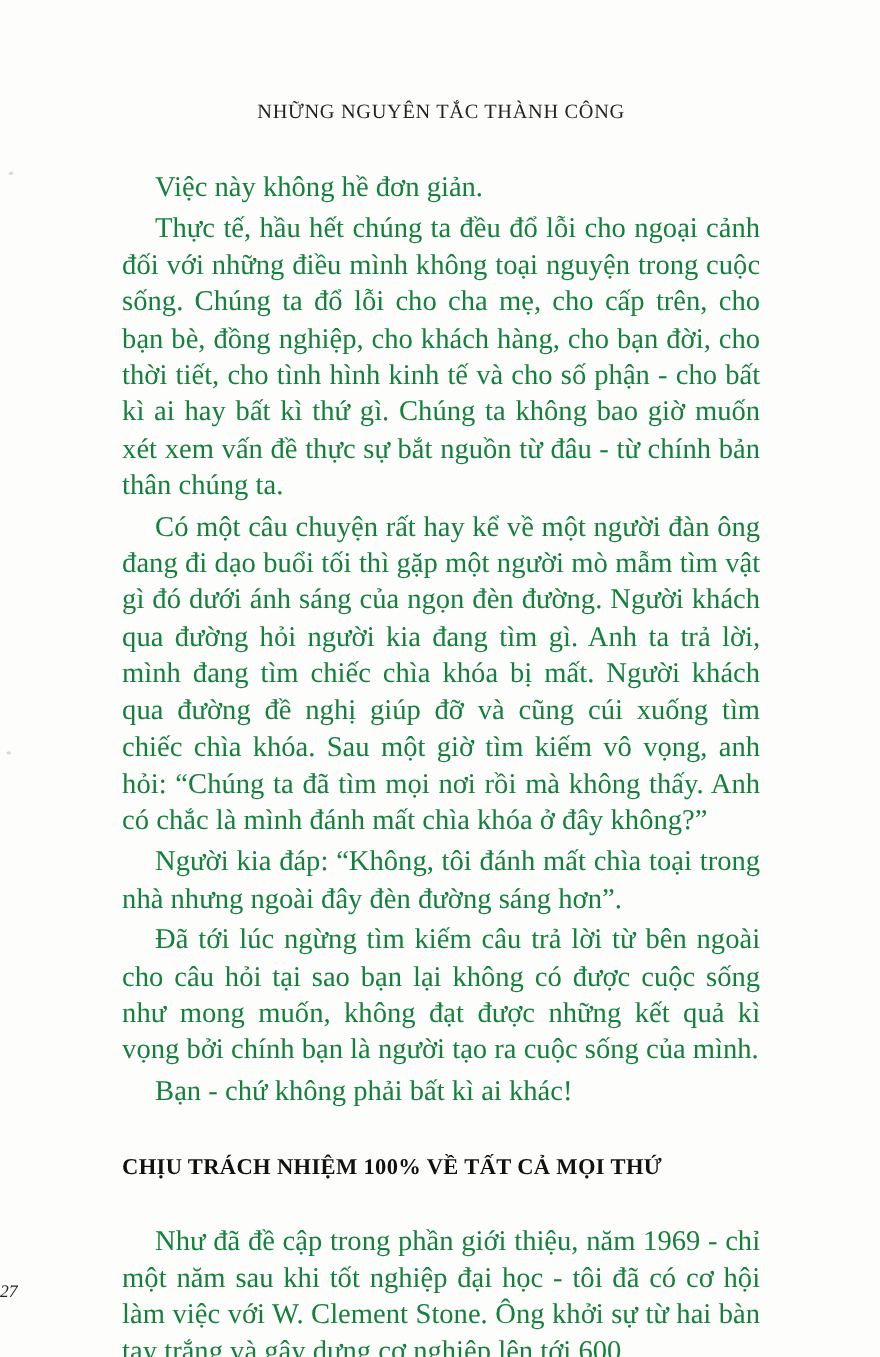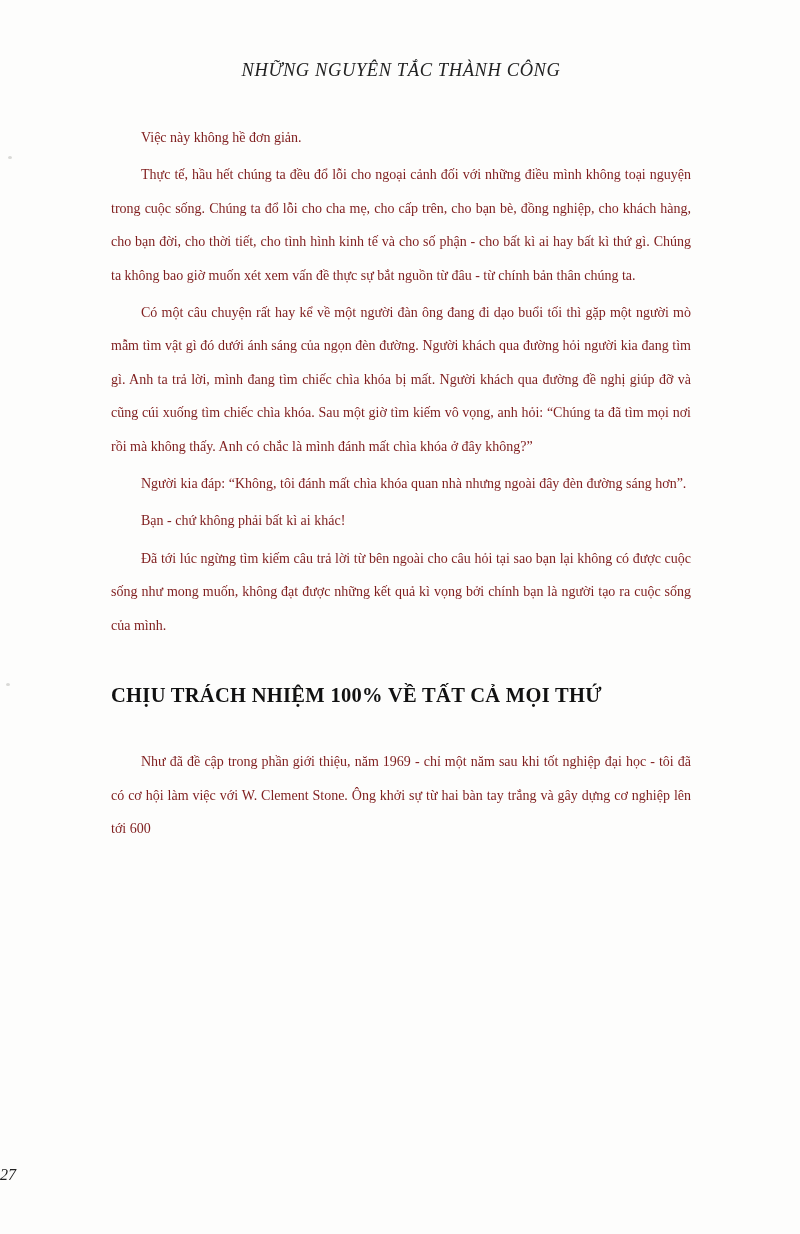--- a/index.html
+++ b/index.html
@@ -21,35 +21,35 @@
 
   .text-block {
     position: absolute;
     left: 111px;
     top: 60px;
     width: 580px;
   }
 
   .running-header {
     text-align: center;
-    font-style: italic;
     font-size: 18.5px;
     letter-spacing: 0.6px;
     color: #222;
     margin-bottom: 40px;
     white-space: nowrap;
+    margin-top: 32px;
   }
 
   .body-copy p {
-    font-size: 14px;
+    font-size: 26px;
     line-height: 33.4px;
     text-align: justify;
     text-indent: 30px;
     margin-bottom: 4px;
-    color: #7f1d1d;
+    color: #15803d;
   }
 
   .section-heading {
     font-weight: bold;
     font-size: 20.5px;
     letter-spacing: 0.3px;
     color: #111;
     margin: 42px 0 38px 0;
     white-space: nowrap;
   }
@@ -82,23 +82,23 @@
   <span class="scan-dot b"></span>
 
   <div class="text-block">
 
     <div class="running-header">NHỮNG NGUYÊN TẮC THÀNH CÔNG</div>
 
     <div class="body-copy">
       <p>Việc này không hề đơn giản.</p>
       <p>Thực tế, hầu hết chúng ta đều đổ lỗi cho ngoại cảnh đối với những điều mình không toại nguyện trong cuộc sống. Chúng ta đổ lỗi cho cha mẹ, cho cấp trên, cho bạn bè, đồng nghiệp, cho khách hàng, cho bạn đời, cho thời tiết, cho tình hình kinh tế và cho số phận - cho bất kì ai hay bất kì thứ gì. Chúng ta không bao giờ muốn xét xem vấn đề thực sự bắt nguồn từ đâu - từ chính bản thân chúng ta.</p>
       <p>Có một câu chuyện rất hay kể về một người đàn ông đang đi dạo buổi tối thì gặp một người mò mẫm tìm vật gì đó dưới ánh sáng của ngọn đèn đường. Người khách qua đường hỏi người kia đang tìm gì. Anh ta trả lời, mình đang tìm chiếc chìa khóa bị mất. Người khách qua đường đề nghị giúp đỡ và cũng cúi xuống tìm chiếc chìa khóa. Sau một giờ tìm kiếm vô vọng, anh hỏi: “Chúng ta đã tìm mọi nơi rồi mà không thấy. Anh có chắc là mình đánh mất chìa khóa ở đây không?”</p>
-      <p>Người kia đáp: “Không, tôi đánh mất chìa khóa quan nhà nhưng ngoài đây đèn đường sáng hơn”.</p>
+      <p>Người kia đáp: “Không, tôi đánh mất chìa toại trong nhà nhưng ngoài đây đèn đường sáng hơn”.</p>
+      <p>Đã tới lúc ngừng tìm kiếm câu trả lời từ bên ngoài cho câu hỏi tại sao bạn lại không có được cuộc sống như mong muốn, không đạt được những kết quả kì vọng bởi chính bạn là người tạo ra cuộc sống của mình.</p>
       <p>Bạn - chứ không phải bất kì ai khác!</p>
-      <p>Đã tới lúc ngừng tìm kiếm câu trả lời từ bên ngoài cho câu hỏi tại sao bạn lại không có được cuộc sống như mong muốn, không đạt được những kết quả kì vọng bởi chính bạn là người tạo ra cuộc sống của mình.</p>
 
       <div class="section-heading">CHỊU TRÁCH NHIỆM 100% VỀ TẤT CẢ MỌI THỨ</div>
 
       <p>Như đã đề cập trong phần giới thiệu, năm 1969 - chỉ một năm sau khi tốt nghiệp đại học - tôi đã có cơ hội làm việc với W. Clement Stone. Ông khởi sự từ hai bàn tay trắng và gây dựng cơ nghiệp lên tới 600</p>
     </div>
 
   </div>
 
   <div class="page-number">27</div>
 

